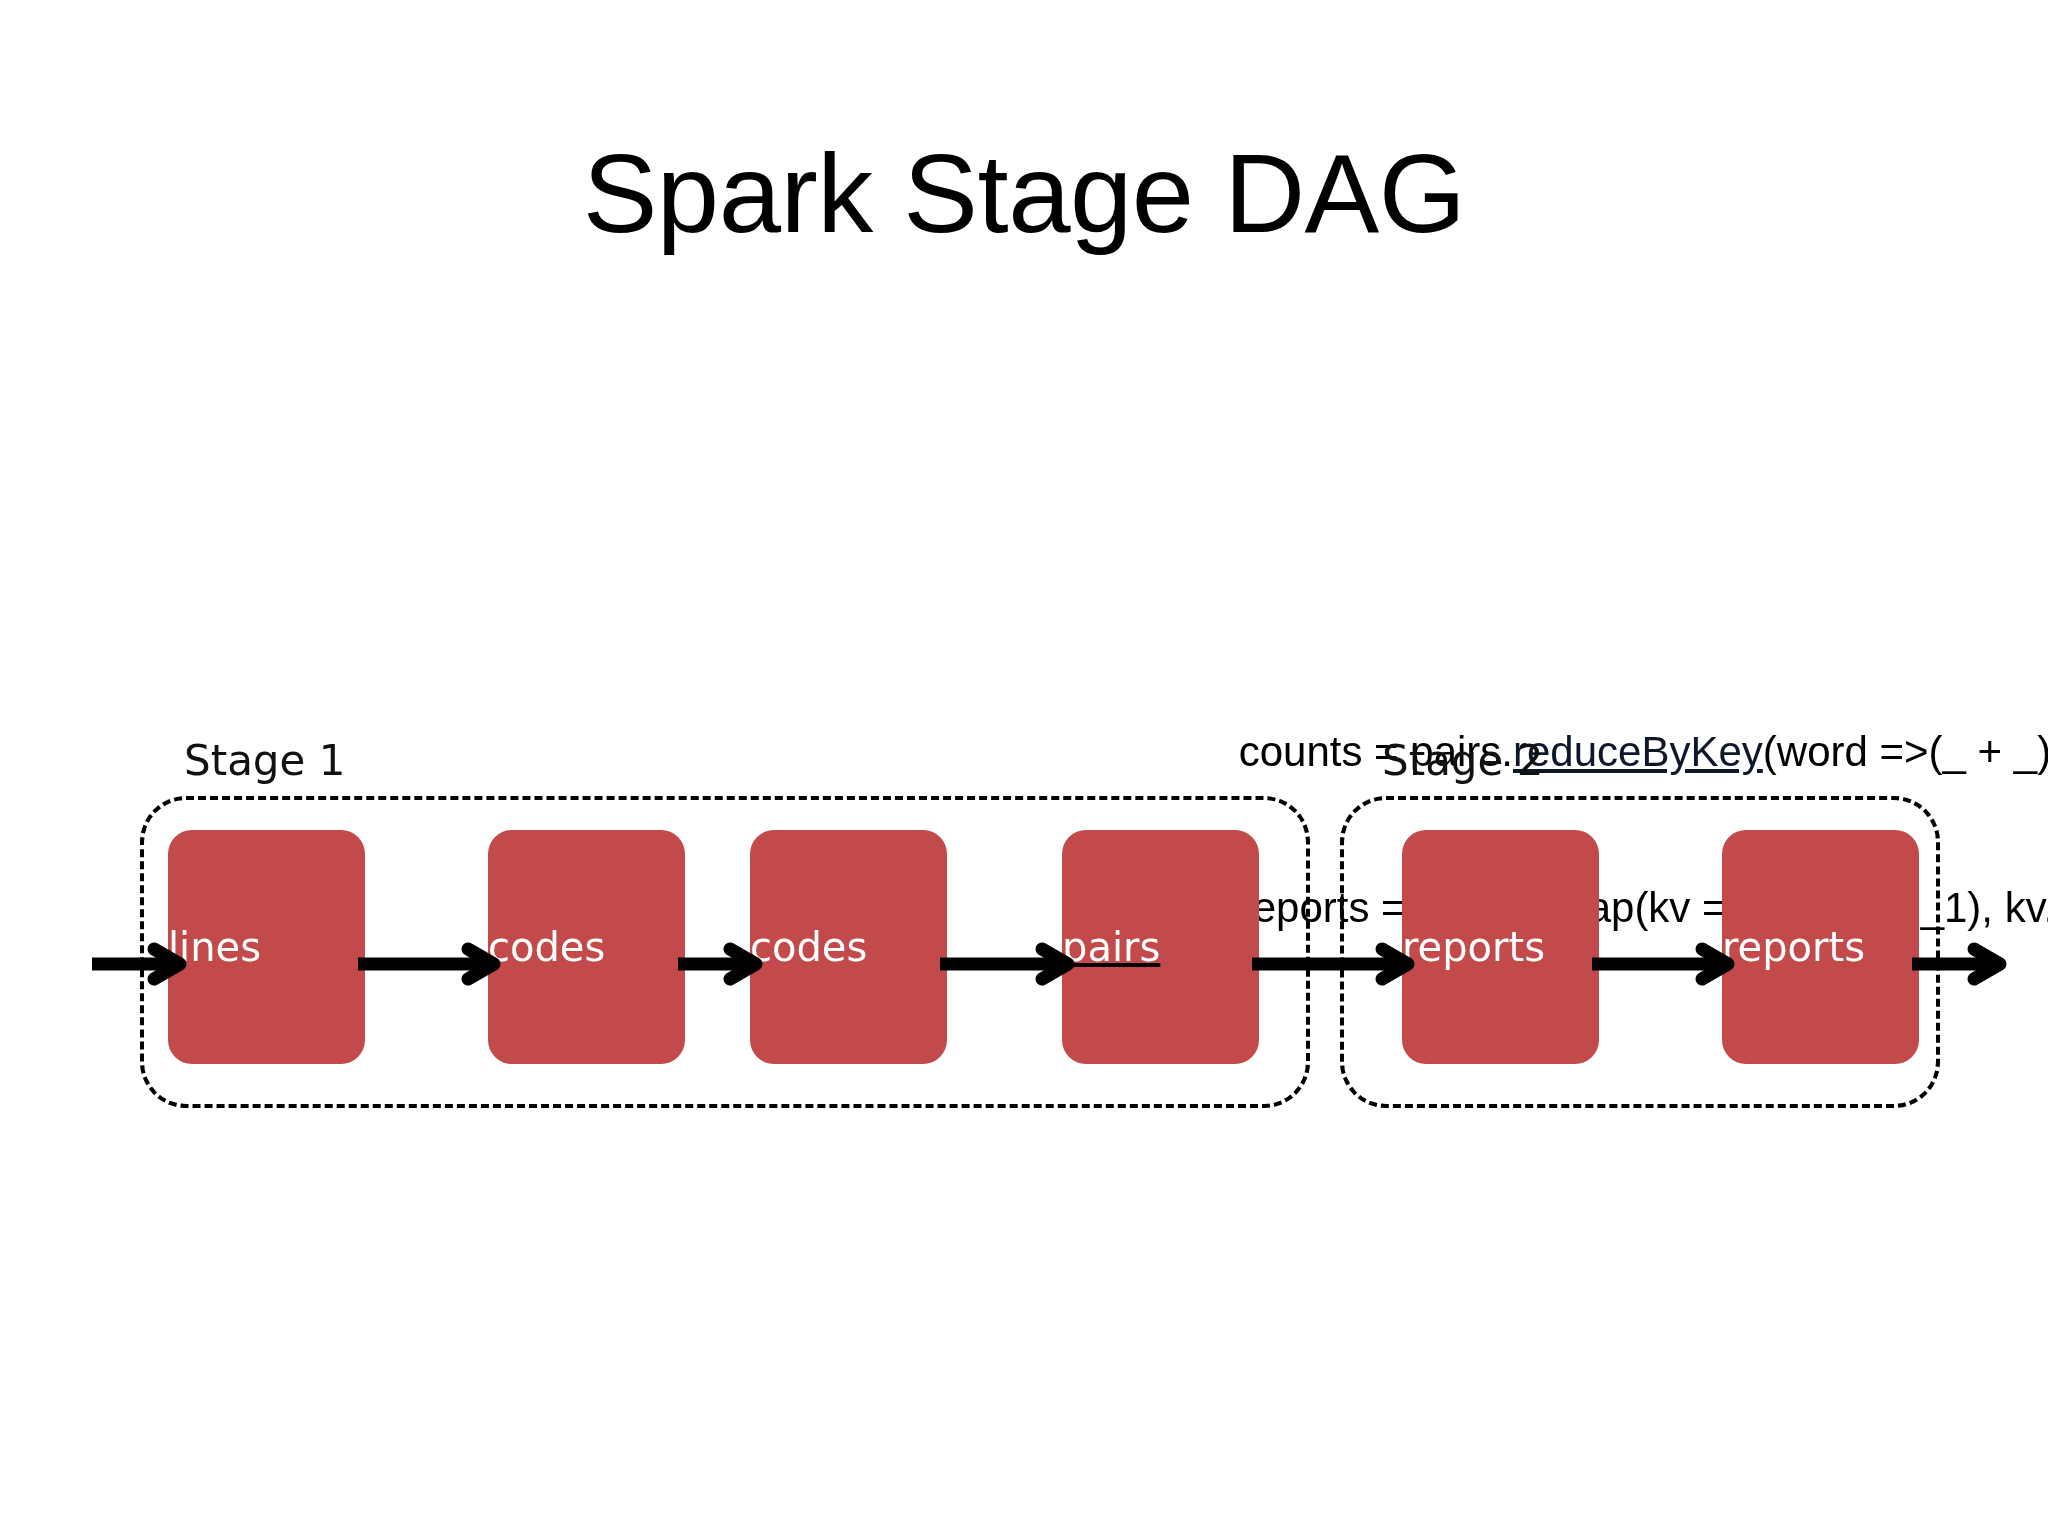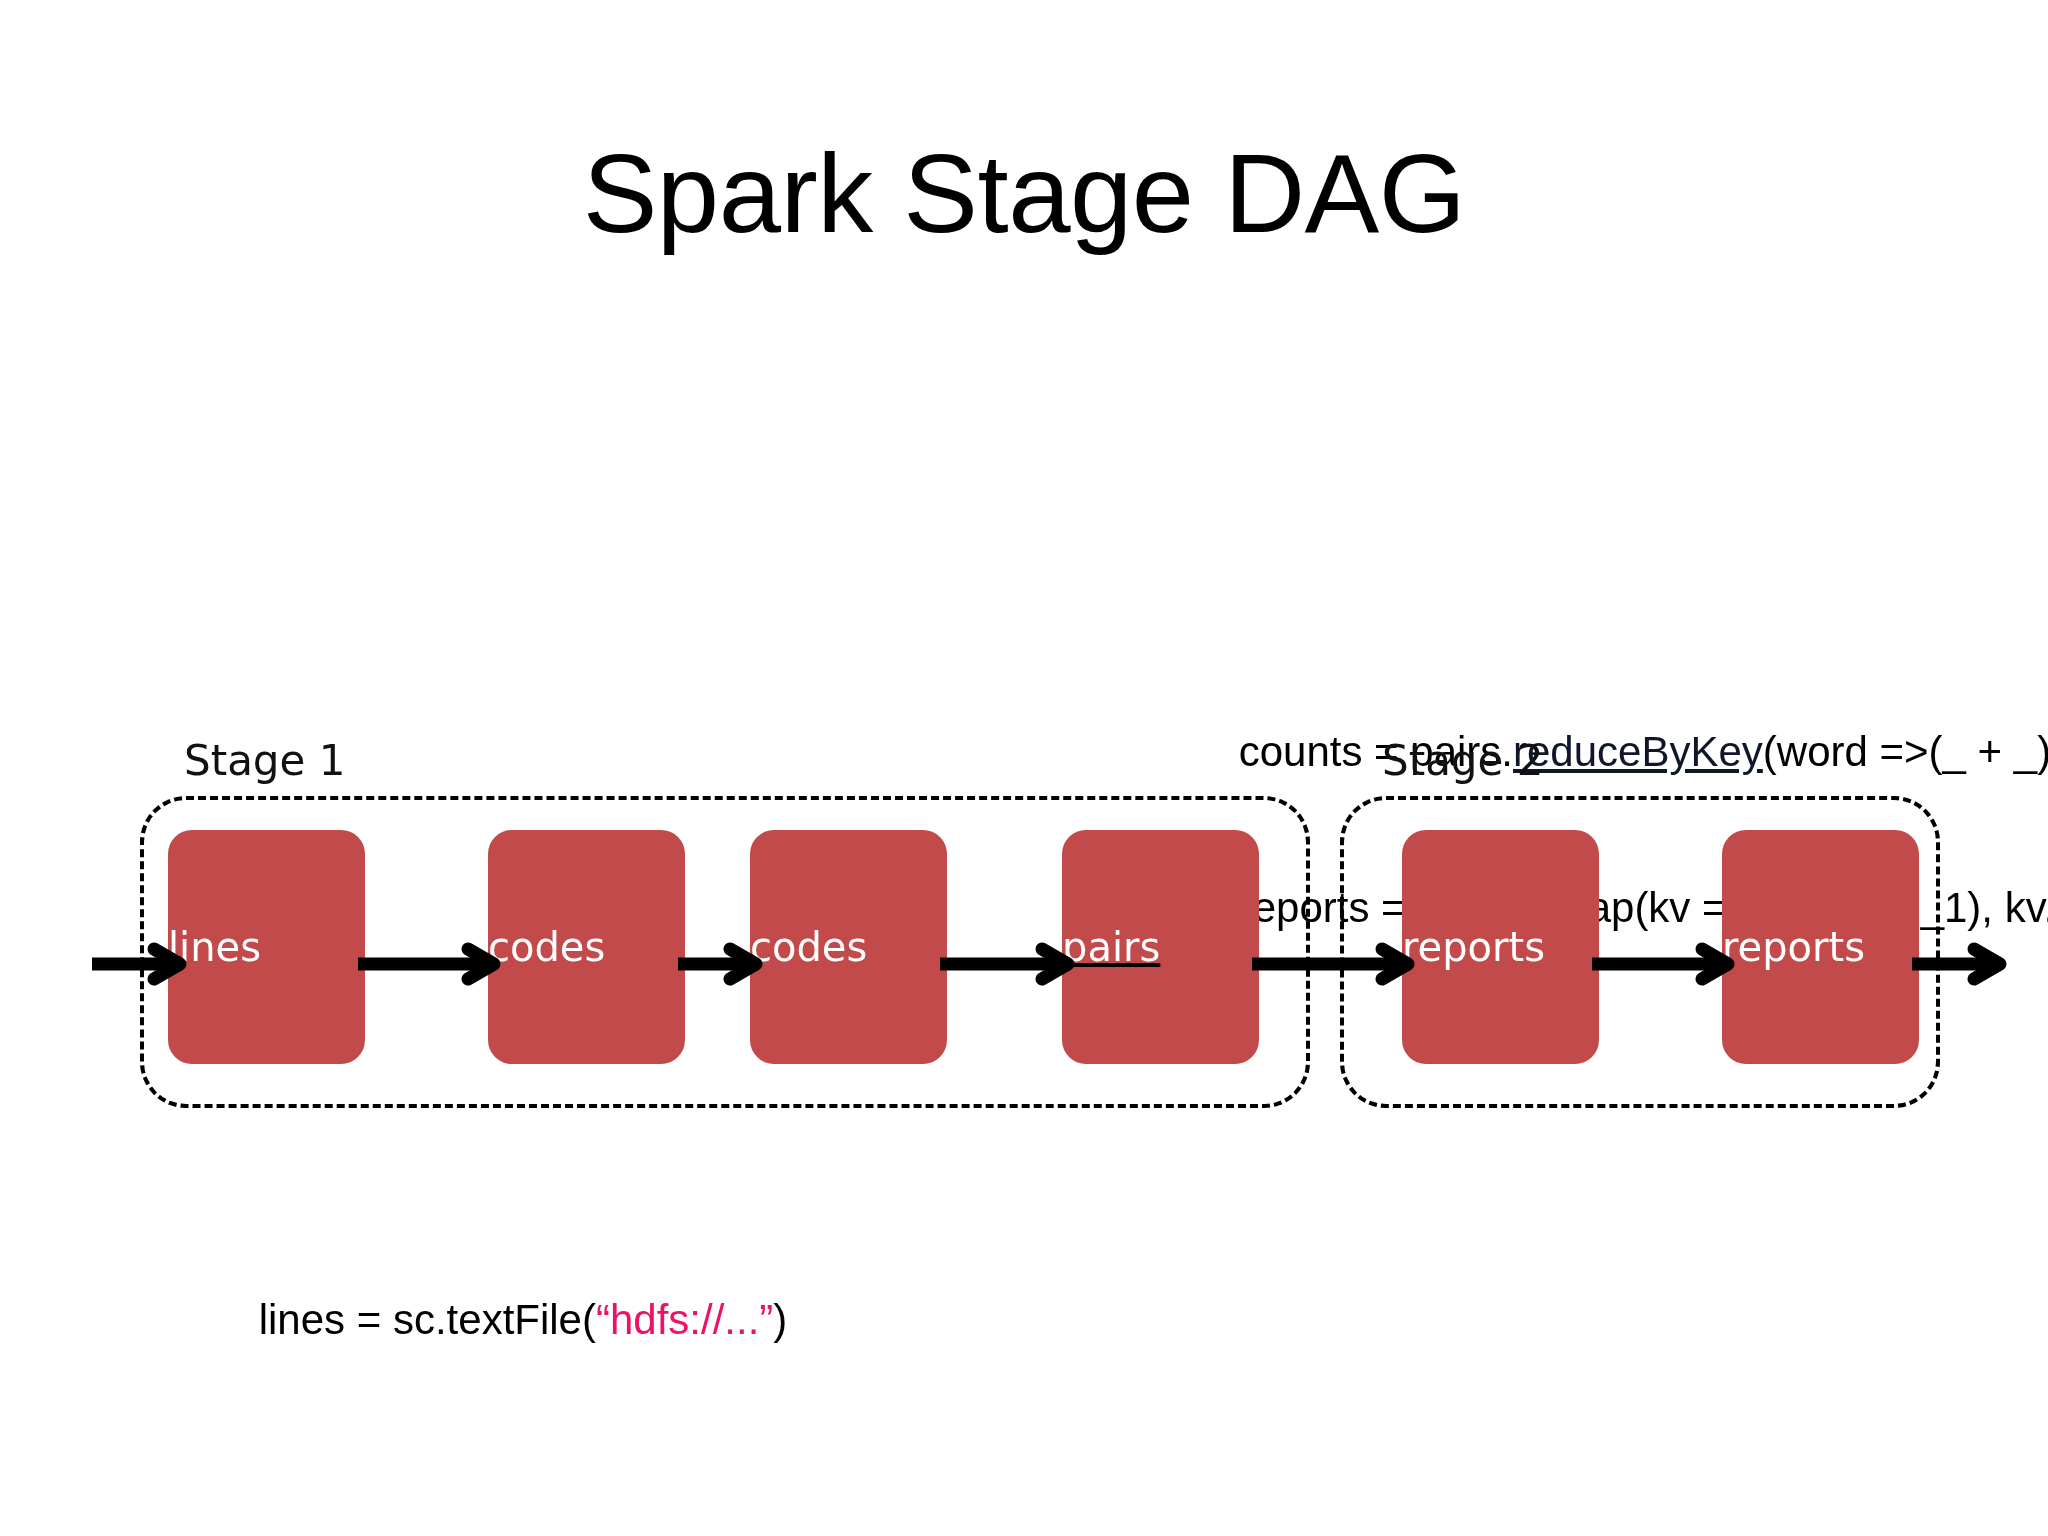--- a/index.html
+++ b/index.html
@@ -218,18 +218,15 @@
 </div>
 
 <div id="arrow-out" class="arrow">
   <svg width="92" height="34" viewBox="0 0 92 34">
     <line x1="0" y1="17" x2="78" y2="17" stroke="#000" stroke-width="13"></line>
     <polyline points="62,2 88,17 62,32" fill="none" stroke="#000" stroke-width="13" stroke-linecap="round" stroke-linejoin="round"></polyline>
   </svg>
 </div>
 
 <div id="bottom-code-block" class="code-block">
-  <div class="code-line">
-    <span class="tok-plain">lines = sc.textFile(</span><span class="tok-pink">“hdfs://...”</span><span class="tok-plain">)</span>
-  </div>
   
   
 </div>
 
 </body></html>

